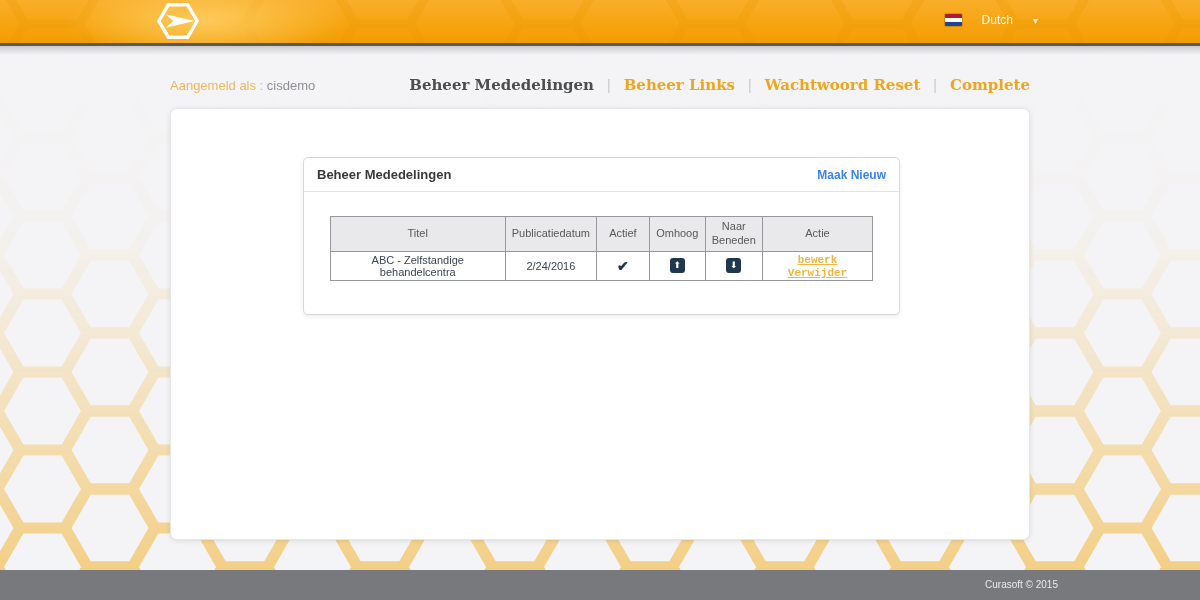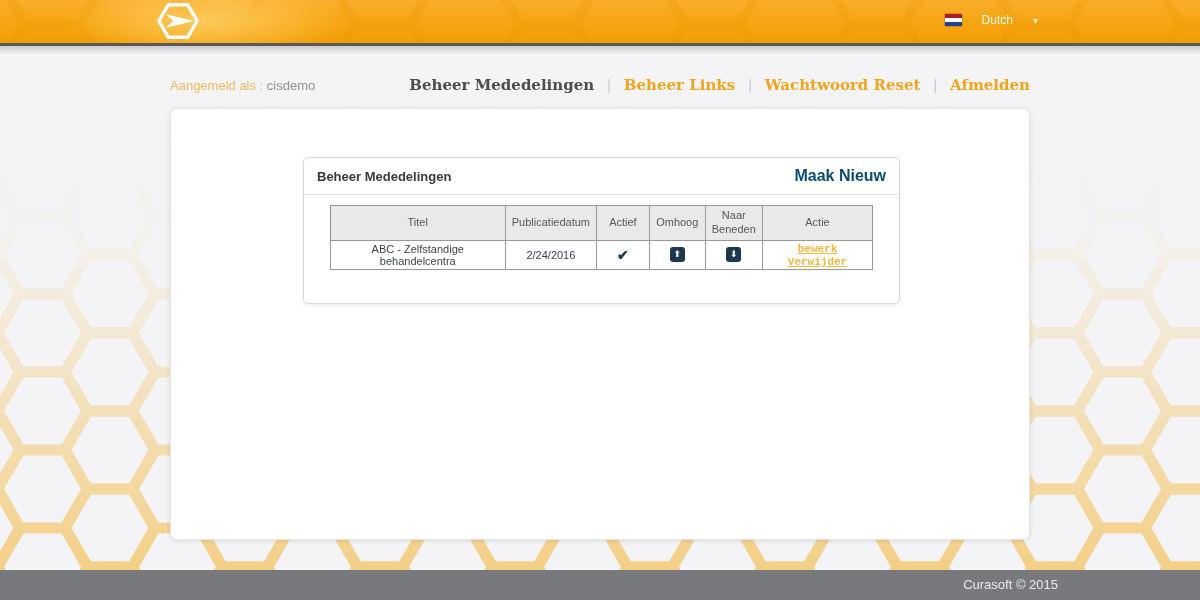--- a/index.html
+++ b/index.html
@@ -65,45 +65,45 @@
     position:absolute; left:132px; top:48px; width:597px;
     background:#fff; border:1px solid #d8d8da; border-radius:5px;
     box-shadow:0 2px 4px rgba(0,0,0,0.07);
     padding-bottom:33px;
   }
   .panel-head {
     display:flex; justify-content:space-between; align-items:center;
     padding:9px 13px; border-bottom:1px solid #e3e3e5;
   }
   .panel-title { font-size:13px; font-weight:bold; color:#39393b; }
-  .create-link { font-size:16px; font-weight:bold; color:#0c4a6e; text-decoration:none; cursor:pointer; }
-
-  
-  .tbl { margin:10px auto 0; border-collapse:collapse; table-layout:fixed; }
+  .create-link { font-size:12px; font-weight:bold; color:#3b82f6; text-decoration:none; cursor:pointer; }
+
+  
+  .tbl { margin:24px auto 0; border-collapse:collapse; table-layout:fixed; }
   .tbl th, .tbl td { border:1px solid #97989b; text-align:center; vertical-align:middle; }
   .tbl th {
     background:#e9e9eb; color:#58585b; font-weight:normal;
     font-size:11px; padding:3px 6px; height:26px; line-height:1.25;
   }
   .tbl td { font-size:11px; color:#3c4553; height:23px; padding:1px 20px; background:#fff; }
   .col-titel { width:175px; } .col-date { width:85px; } .col-actief { width:46px; }
   .col-up { width:52px; } .col-down { width:48px; } .col-actie { width:104px; }
 
   .check { color:#20384e; font-size:14px; font-weight:bold; }
   .btn-move {
     display:inline-block; width:15px; height:15px; background:#20384e;
     color:#fff; border-radius:3px; font-size:9px; line-height:15px;
     text-align:center; cursor:pointer; user-select:none;
   }
   .action-link { color:#f0b63e; text-decoration:underline; margin:0 5px; cursor:pointer; font-weight:600; font-size:11px;font-family:Liberation Mono, monospace; }
 
   
   .footer {
     position:absolute; left:0; top:570px; width:1200px; height:30px;
-    background:#77797c; color:#e9eaeb; font-size:13px; line-height:30px;
+    background:#77797c; color:#e9eaeb; font-size:10px; line-height:30px;
     text-align:right; padding-right:142px;
   }
 </style>
 </head>
 <body>
 
 <svg class="bg-hex" width="1200" height="524" viewBox="0 0 1200 524">
   <defs>
     <pattern id="hexes" width="135" height="78" patternUnits="userSpaceOnUse" patternTransform="translate(-25,14)">
       <g fill="none" stroke="#f3cf86" stroke-width="11">
@@ -174,21 +174,21 @@
     <span class="lbl">Aangemeld als :</span>
     <span>cisdemo</span>
   </div>
   <div class="nav-links">
     <span class="nav-link active">Beheer Mededelingen</span>
     <span class="nav-sep">|</span>
     <span class="nav-link">Beheer Links</span>
     <span class="nav-sep">|</span>
     <span class="nav-link">Wachtwoord Reset</span>
     <span class="nav-sep">|</span>
-    <span class="nav-link">Afmelden</span>
+    <span class="nav-link">Complete</span>
   </div>
 </div>
 
 <div class="card">
   <div class="panel">
     <div class="panel-head">
       <span class="panel-title">Beheer Mededelingen</span>
       <a class="create-link">Maak Nieuw</a>
     </div>
 

